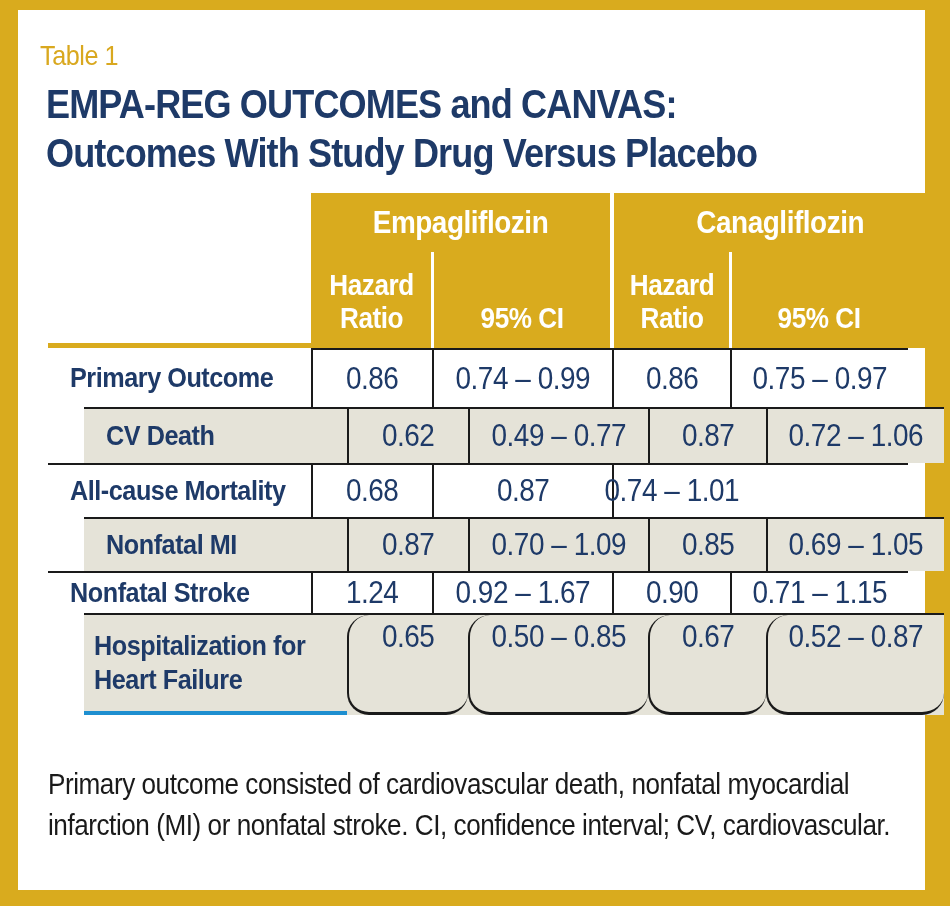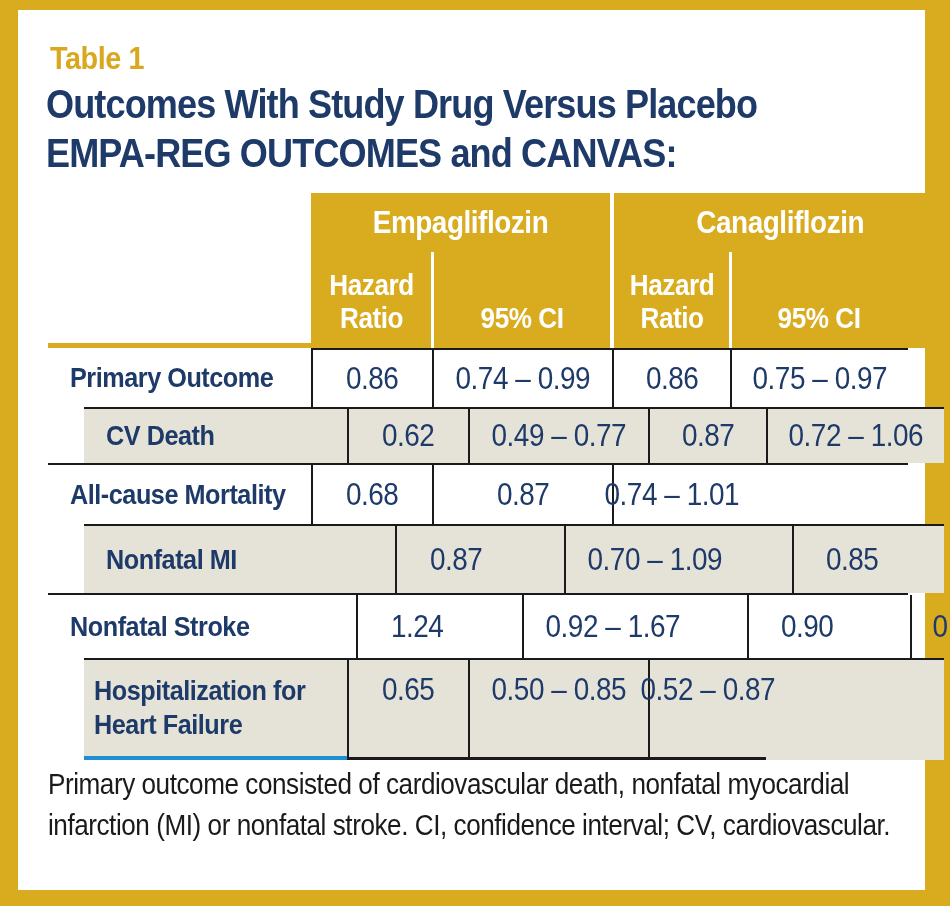--- a/index.html
+++ b/index.html
@@ -23,22 +23,22 @@
     border-top-width:10px;border-right-width:25px;border-bottom-width:16px;border-left-width:18px;
     pointer-events:none;
   }
   
   .cxl{display:inline-block;transform:scaleX(0.9);transform-origin:0 50%;white-space:nowrap;}
   .cxc{display:inline-block;transform:scaleX(0.9);transform-origin:50% 50%;white-space:nowrap;}
   .cxw{display:inline-block;transform:scaleX(0.9);transform-origin:50% 50%;} 
   .cxlw{display:inline-block;transform:scaleX(0.9);transform-origin:0 50%;} 
 
   .kicker{
-    position:absolute;left:50px;top:40px;
-    font-size:32px;font-weight:bold;color:var(--gold-text);letter-spacing:-0.5px;
+    position:absolute;left:40px;top:40px;
+    font-size:28px;font-weight:normal;color:var(--gold-text);letter-spacing:-0.5px;
   }
   .title{
     position:absolute;left:46px;top:80px;
     font-size:41px;font-weight:bold;color:var(--navy);line-height:49px;letter-spacing:-1px;
   }
   .title .tline{display:block;}
   .title .tline > span{transform:scaleX(0.88);}
 
   
   .tbl{position:absolute;left:48px;top:193px;width:860px;height:550px;}
@@ -63,59 +63,59 @@
   .sub-ci2{left:682px;width:178px;}
   .vwhite{position:absolute;top:59px;width:3px;height:96px;background:#fff;}
   .vw1{left:383px;}
   .vw2{left:681px;}
   .goldbar{position:absolute;left:0;top:150px;width:263px;height:5px;background:var(--gold);}
 
   .tbody{position:absolute;left:0;top:155px;width:860px;}
   .row{display:grid;grid-template-columns:263px 121px 180px 118px 178px;width:860px;}
   .r1{height:59px;}
   .r2{height:56px;}
-  .r3{height:61px;}
-  .r4{height:69px;gap:48px;}
-  .r5{height:65px;gap:45px;}
+  .r3{height:54px;}
+  .r4{height:54px;}
+  .r5{height:42px;}
   .r6{height:102px;}
   .rowA{background:#fff;}
   .rowB{background:var(--shade);margin-left:36px;}
   .r2,.r3,.r4,.r5,.r6{border-top:2px solid var(--dark);}
   .cell{display:flex;align-items:center;}
   .lab{
     padding-left:22px;justify-content:flex-start;
     color:var(--navy);font-weight:bold;font-size:28px;line-height:34px;letter-spacing:-0.5px;
   }
   .val{
     justify-content:center;color:var(--navy);font-size:31px;letter-spacing:-0.5px;
   }
   .c2,.c3,.c4,.c5{border-left:2px solid var(--dark);}
   .r1 .val{border-top:2px solid var(--dark);}
   .r6 .lab{border-bottom:4px solid var(--blue);align-items:center;padding-left:10px;}
-  .r6 .val{border-bottom:3px solid var(--dark);align-items:flex-start;padding-top:12px;}
+  .r6 .val{border-bottom:3px solid var(--dark);align-items:flex-start;padding-top:4px;border-radius:22px;}
 
   .footnote{
     position:absolute;left:48px;top:764px;
     color:var(--dark);font-size:29px;line-height:41px;letter-spacing:-0.5px;
   }
   .footnote .fline{display:block;}
 </style>
 </head>
 <body>
 
 <div class="canvas">
   <div class="frame"></div>
 
   <div class="kicker">
     <span class="cxl">Table 1</span>
   </div>
 
   <div class="title">
+    <span class="tline"><span class="cxl">EMPA-REG OUTCOMES and CANVAS:</span></span>
     <span class="tline"><span class="cxl">Outcomes With Study Drug Versus Placebo</span></span>
-    <span class="tline"><span class="cxl">EMPA-REG OUTCOMES and CANVAS:</span></span>
   </div>
 
   <div class="tbl">
 
     <div class="thead">
       <div class="grp grp-empa">
         <div class="gname">
           <span class="cxc">Empagliflozin</span>
         </div>
       </div>
@@ -234,20 +234,23 @@
       <div class="row r6 rowB">
         <div class="cell lab c1">
             <span class="cxlw">Hospitalization for Heart Failure</span>
           </div>
         <div class="cell val c2">
             <span class="cxc">0.65</span>
           </div>
         <div class="cell val c3">
             <span class="cxc">0.50 – 0.85</span>
           </div>
+        <div class="cell val c4">
+            <span class="cxc">0.67</span>
+          </div>
         <div class="cell val c5">
             <span class="cxc">0.52 – 0.87</span>
           </div>
       </div>
 
     </div>
   </div>
 
   <div class="footnote">
     <span class="fline"><span class="cxl">Primary outcome consisted of cardiovascular death, nonfatal myocardial</span></span>

